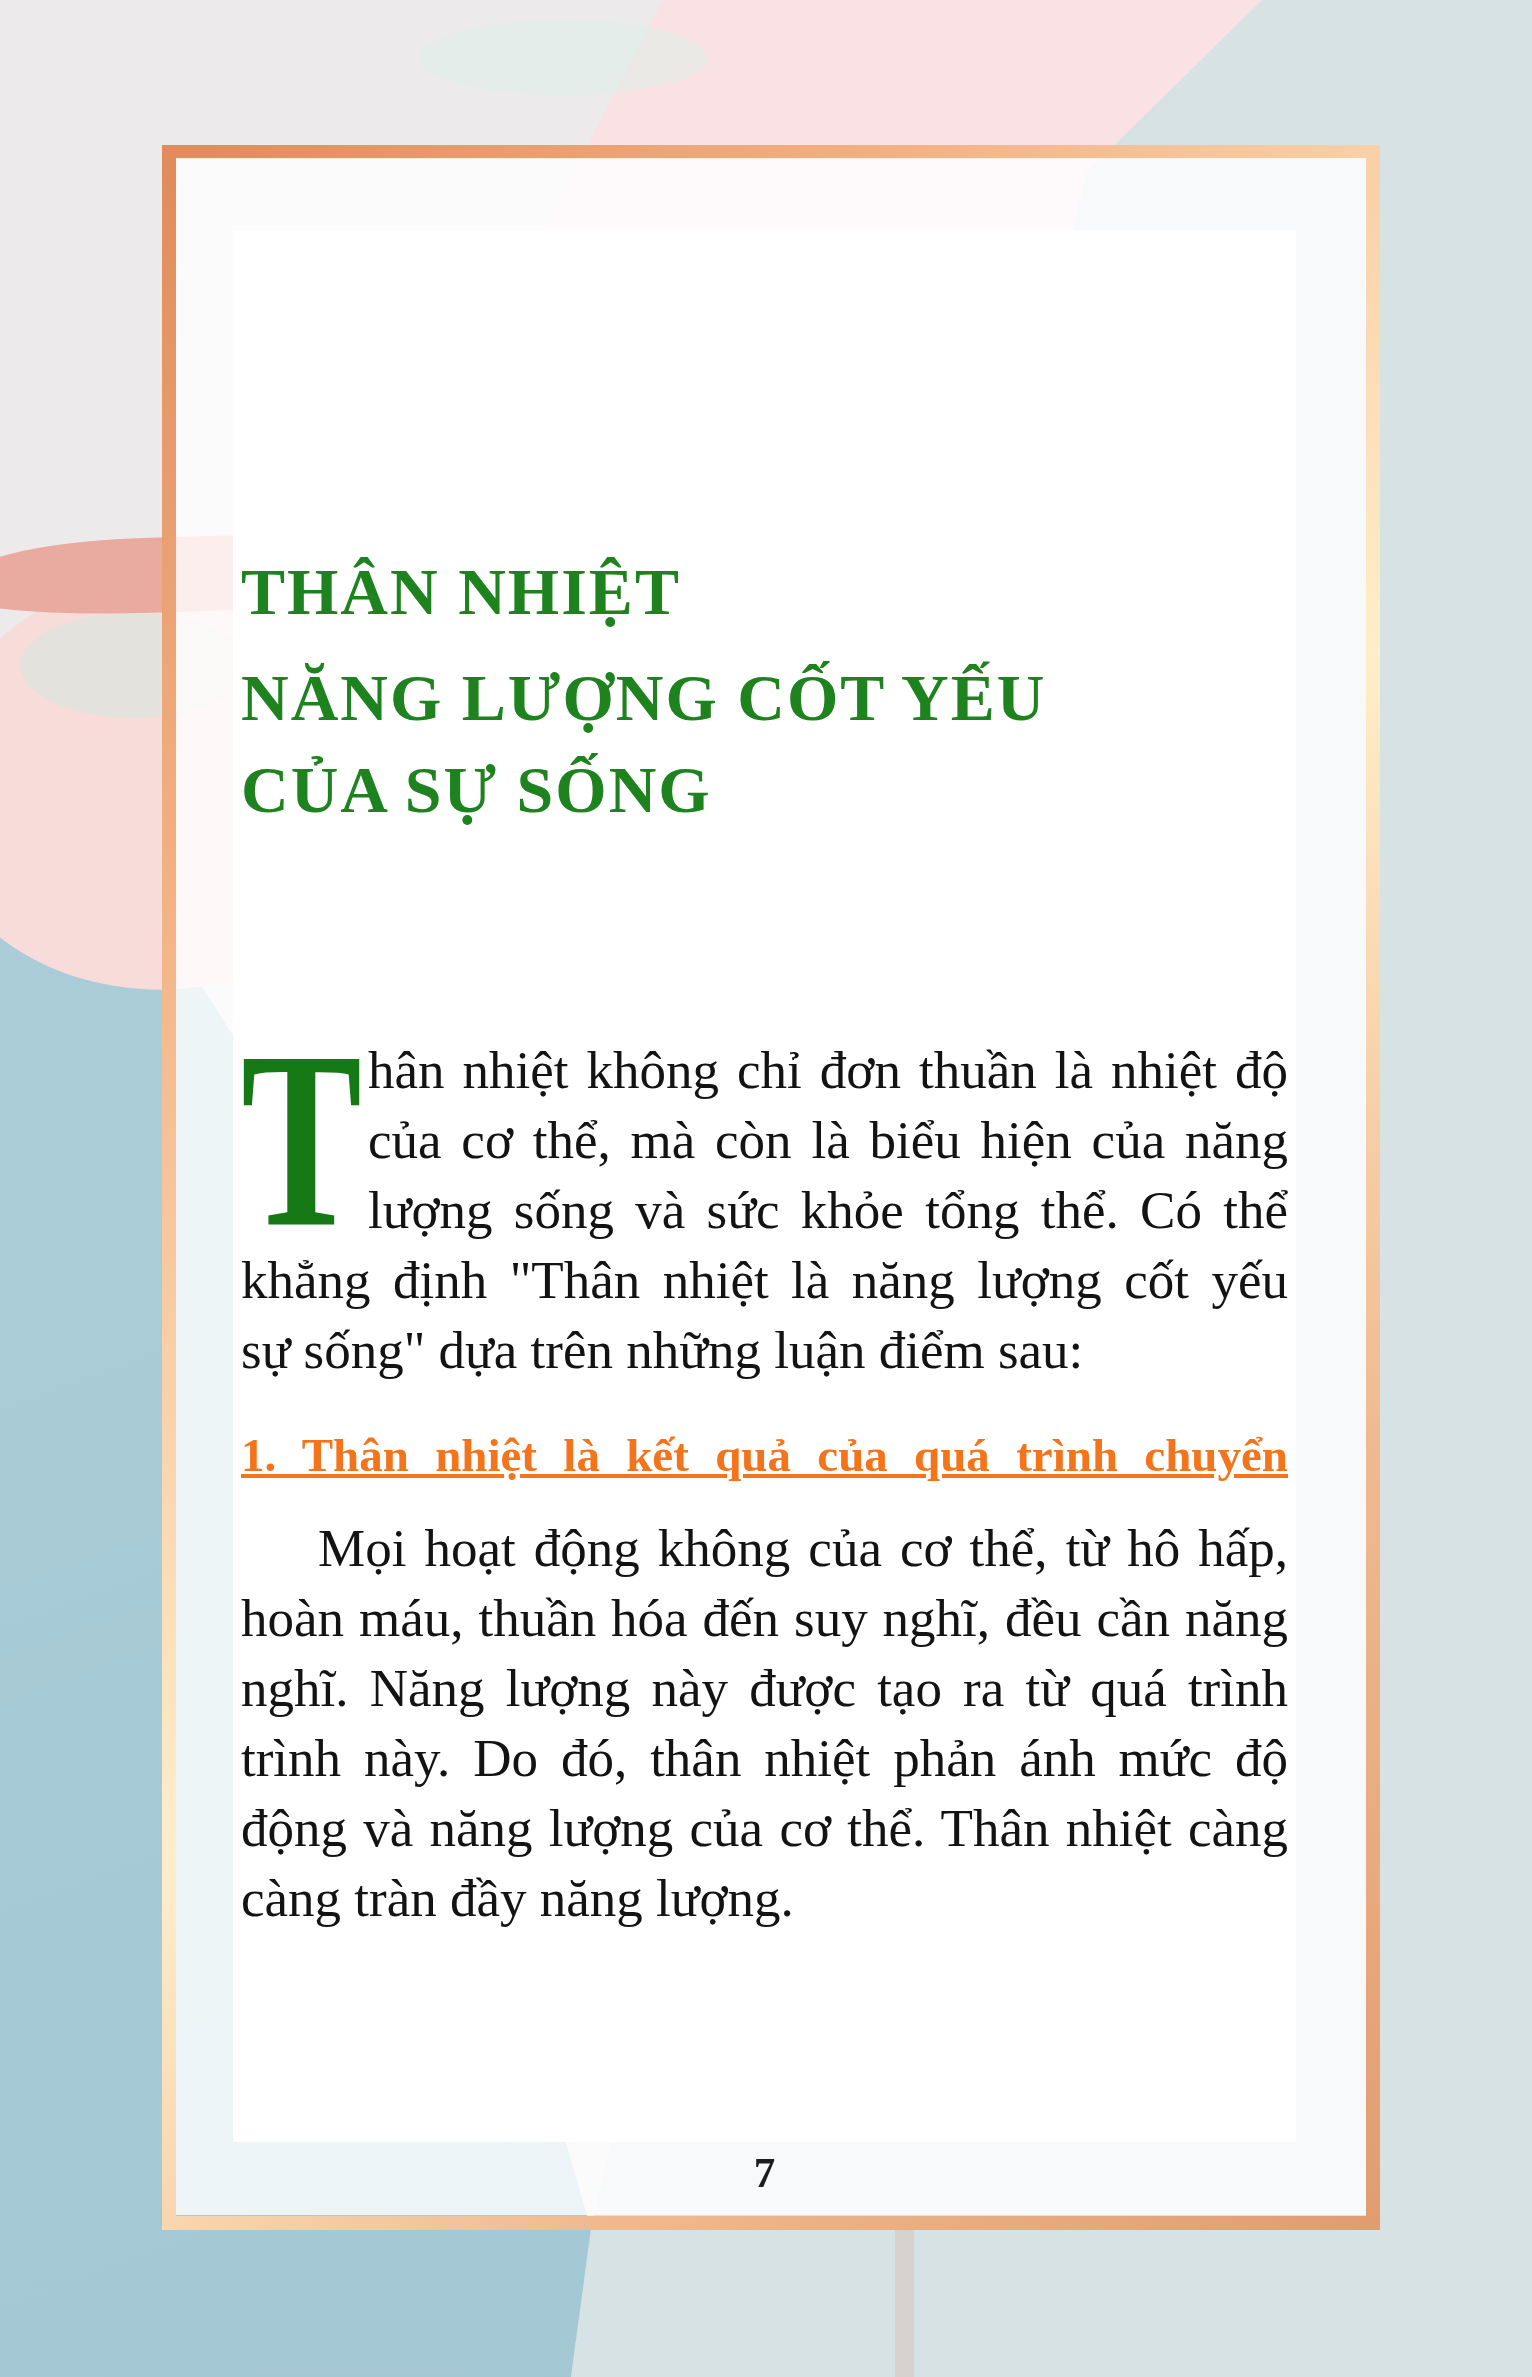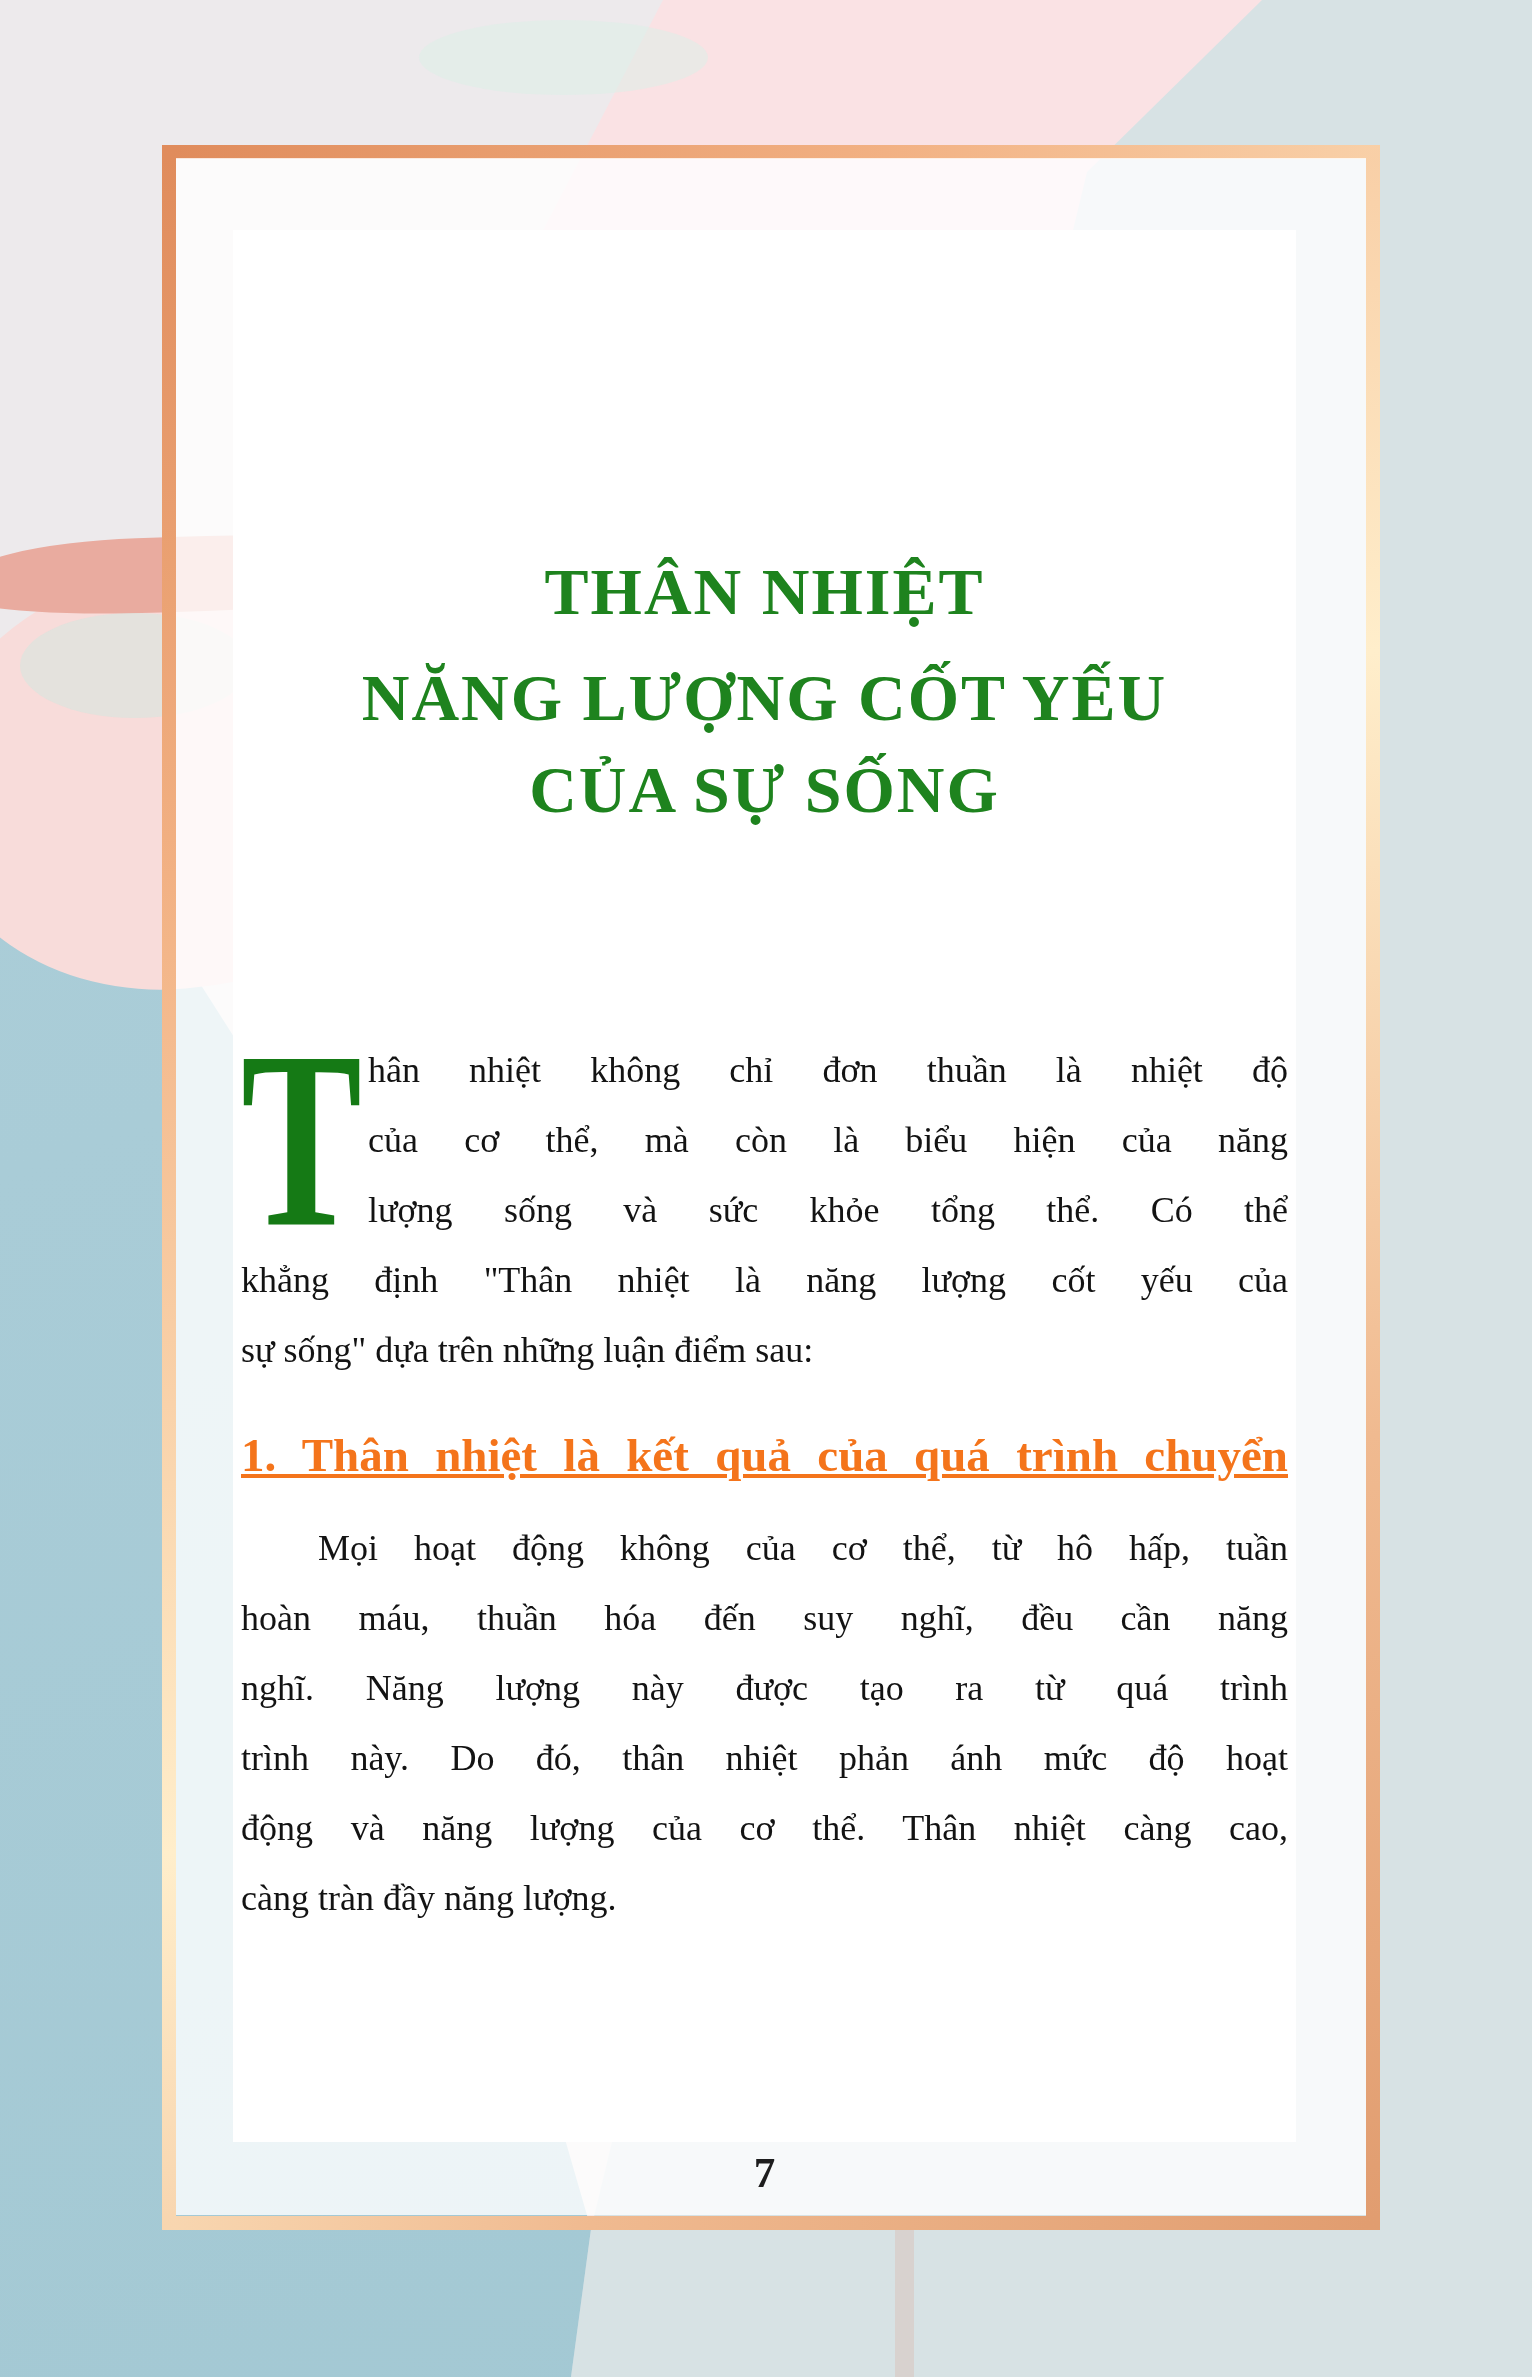--- a/index.html
+++ b/index.html
@@ -58,32 +58,32 @@
     background:rgba(255,255,255,0.80);
   }
   .panel{
     position:absolute;left:233px;top:230px;width:1063px;height:1912px;
     background:#ffffff;
     box-sizing:border-box;
     padding:316px 8px 0 8px;
   }
   
   .title{
-    text-align:center;
+    text-align:left;
     color:#1e831e;
     font-weight:bold;
     font-size:66px;
     line-height:92px;
     letter-spacing:2px;
   }
   .title-main{margin-bottom:14px;}
   
   .intro{margin-top:199px;}
   .bl{
-    font-size:36px;
+    font-size:53px;
     line-height:70px;
     height:70px;
     overflow:hidden;
     color:#131313;
     text-align:justify;
   }
   .jl::after{content:"";display:inline-block;width:100%;height:0;}
   .left{text-align:left;}
   .indent{text-indent:77px;}
   .dropcap-box{

